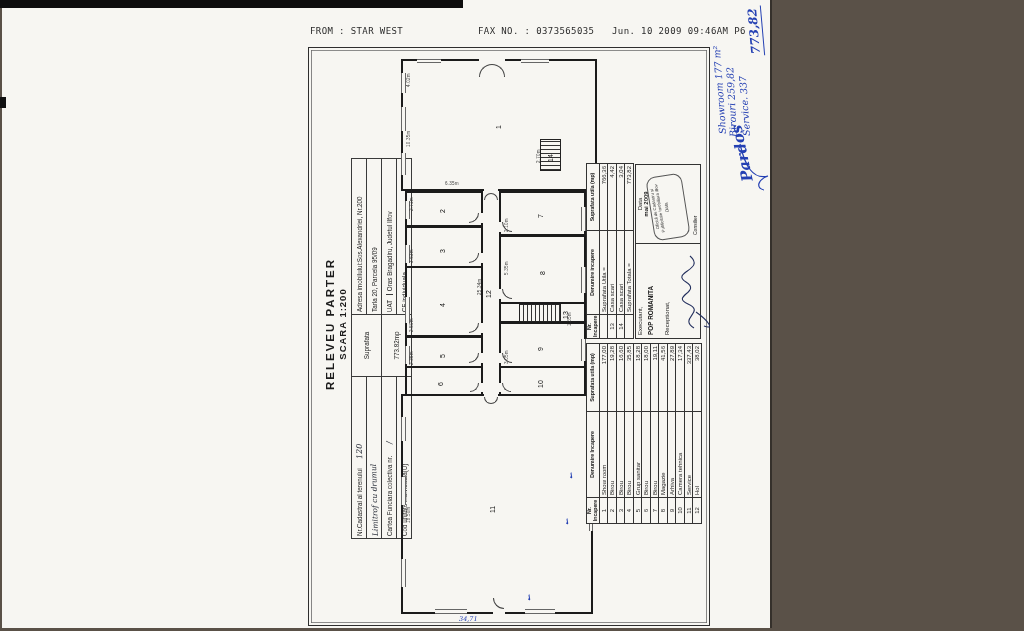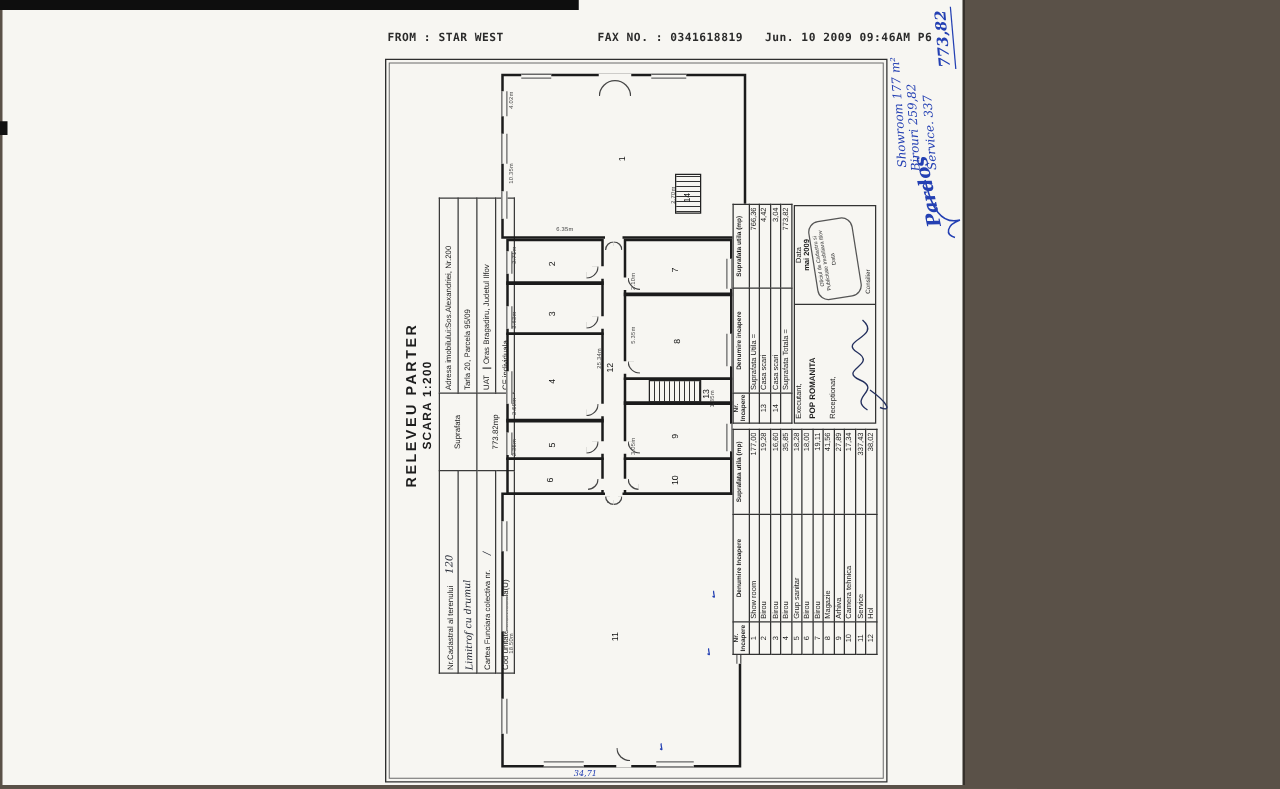--- a/index.html
+++ b/index.html
@@ -5,21 +5,21 @@
   html,body{margin:0;padding:0;background:#5a5148;}
   #screen{position:relative;width:1024px;height:631px;overflow:hidden;background:#5a5148;
           font-family:"Liberation Sans",sans-serif;color:#1c1c1c;}
   
   #page{position:absolute;left:2px;top:0;width:768px;height:628px;background:#f7f6f2;
         border-right:2px solid #35302b;}
   #topbar{position:absolute;left:0;top:0;width:463px;height:8px;background:#0e0e0e;}
   #blotch{position:absolute;left:0;top:97px;width:6px;height:11px;background:#111;}
   
   .fax{position:absolute;top:26px;font-family:"DejaVu Sans Mono",monospace;font-size:9px;
-       font-weight:bold;color:#2b2b2b;letter-spacing:.4px;white-space:nowrap;}
+       font-weight:normal;color:#2b2b2b;letter-spacing:.4px;white-space:nowrap;}
   #fax-from{left:310px;} #fax-no{left:478px;} #fax-date{left:612px;}
   
   #sheet-wrap{position:absolute;left:308px;top:47px;width:402px;height:579px;}
   #sheet{position:absolute;left:0;top:0;width:579px;height:402px;background:#f7f6f2;
          transform-origin:0 0;transform:rotate(-90deg) translate(-579px,0);
          border:1.6px solid #2e2e2e;box-shadow:inset 0 0 0 2px #f7f6f2, inset 0 0 0 2.8px #6a6a6a;
          box-sizing:border-box;}
   
   #title{position:absolute;left:196px;top:15px;width:210px;text-align:center;}
   #title .t1{font-size:11.5px;font-weight:bold;letter-spacing:2px;}
@@ -88,21 +88,21 @@
 </style>
 </head>
 <body>
 
 <div id="screen">
   <div id="page"></div>
   <div id="topbar"></div>
   <div id="blotch"></div>
 
   <div id="fax-from" class="fax">FROM : STAR WEST</div>
-  <div id="fax-no" class="fax">FAX NO. : 0341618819</div>
+  <div id="fax-no" class="fax">FAX NO. : 0373565035</div>
   <div id="fax-date" class="fax">Jun. 10 2009 09:46AM P6</div>
 
   <div id="sheet-wrap">
     <div id="sheet">
 
       <div id="title">
         <div class="t1">RELEVEU  PARTER</div>
         <div class="t2">SCARA 1:200</div>
       </div>
 

